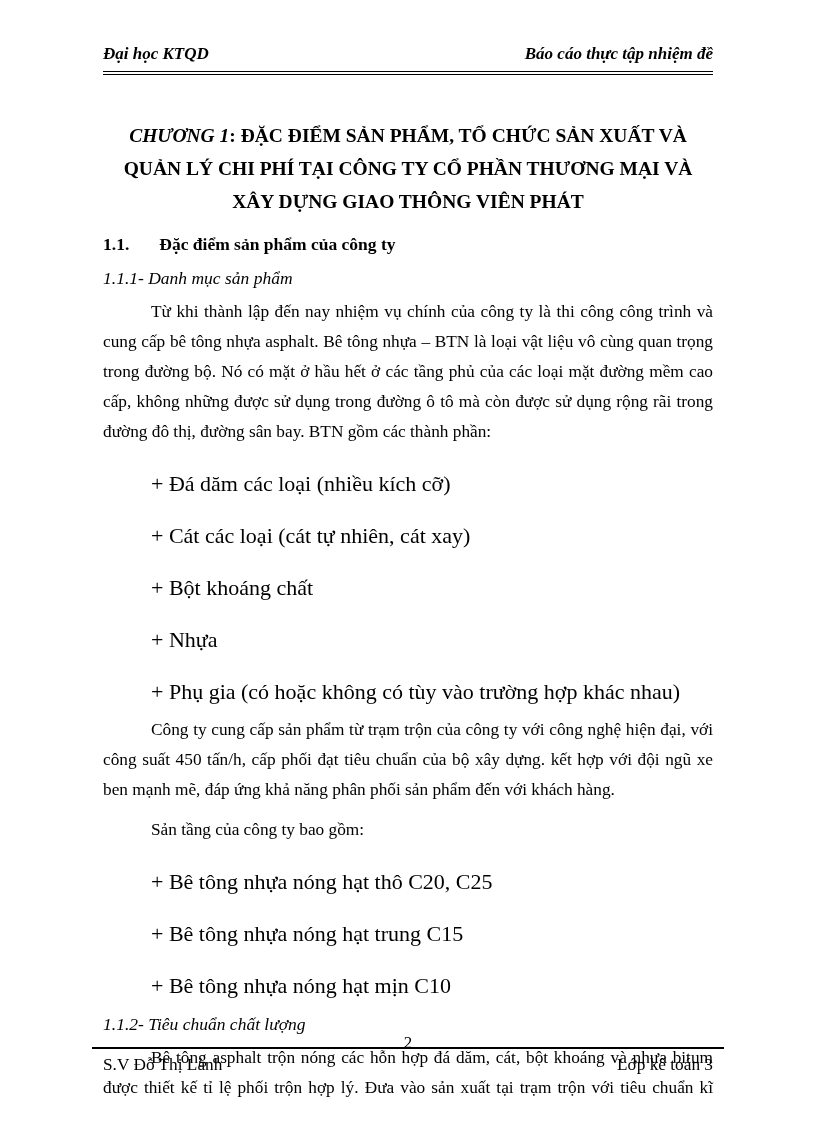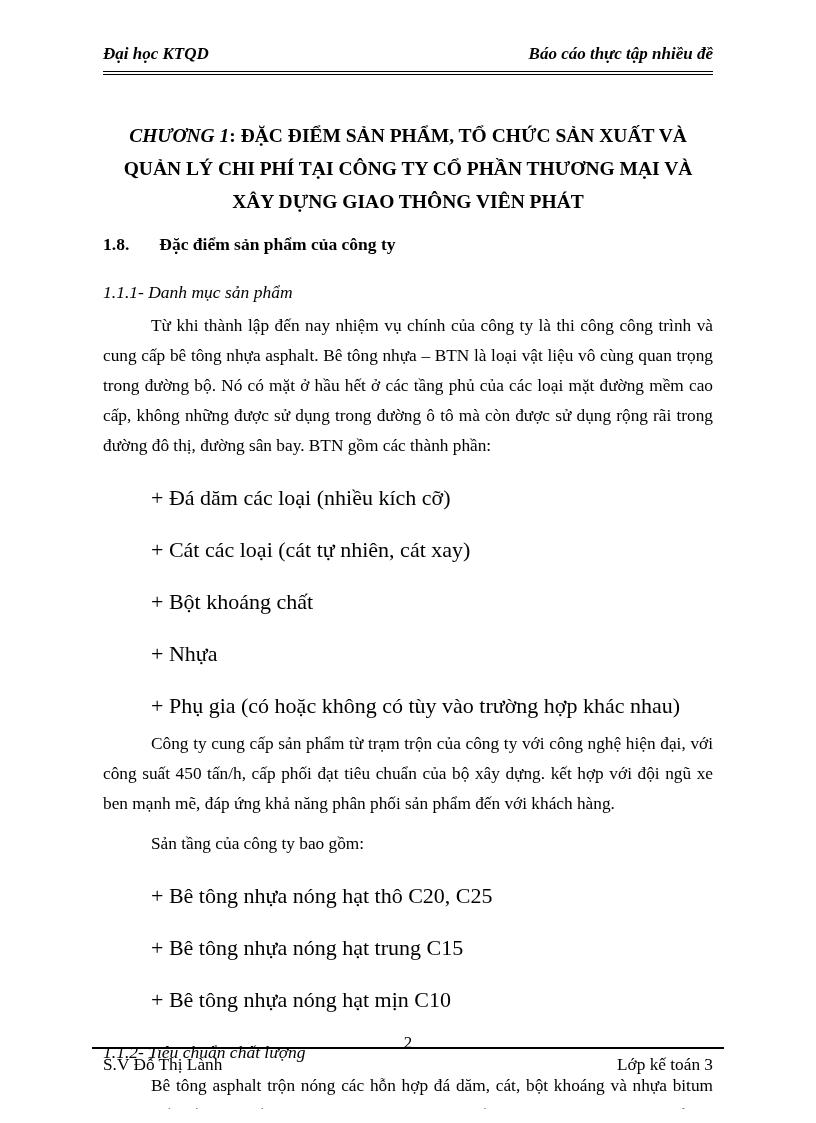--- a/index.html
+++ b/index.html
@@ -40,21 +40,21 @@
   }
   .chapter-title .chapter-label { font-style: italic; }
   
   .h-section {
     margin-top: 16px;
     font-size: 17.5px;
     font-weight: bold;
   }
   .h-section .sec-num { display: inline-block; margin-right: 30px; }
   .h-subsection {
-    margin-top: 27px;
+    margin-top: 13px;
     font-size: 17.5px;
     font-style: italic;
   }
   
   .para {
     margin-top: 8px;
     font-size: 17.3px;
     line-height: 30px;
     text-align: justify;
     text-indent: 48px;
@@ -98,29 +98,29 @@
     gap: 48px;
   }
 </style>
 </head>
 <body>
 
 <div class="page">
 
   <div class="doc-header">
     <span>Đại học  KTQD</span>
-    <span>Báo cáo thực tập nhiều đề</span>
+    <span>Báo cáo thực tập nhiệm đề</span>
   </div>
 
   <div class="chapter-title">
     <span class="chapter-label">CHƯƠNG 1</span><span>: </span><span>ĐẶC ĐIỂM SẢN PHẨM, TỔ CHỨC SẢN XUẤT VÀ QUẢN LÝ CHI PHÍ TẠI CÔNG TY CỔ PHẦN THƯƠNG MẠI VÀ XÂY DỰNG GIAO THÔNG VIÊN PHÁT</span>
   </div>
 
   <div class="h-section">
-    <span class="sec-num">1.8.</span><span>Đặc điểm sản phẩm của công ty</span>
+    <span class="sec-num">1.1.</span><span>Đặc điểm sản phẩm của công ty</span>
   </div>
 
   <div class="h-subsection">1.1.1- Danh mục sản phẩm</div>
 
   <div class="para">Từ khi thành lập đến nay nhiệm vụ chính của công ty là thi công công trình và cung cấp bê tông nhựa asphalt. Bê tông nhựa – BTN là loại vật liệu vô cùng quan trọng trong đường bộ. Nó có mặt ở hầu hết ở các tầng phủ của các loại mặt đường mềm cao cấp, không những được sử dụng trong đường ô tô mà còn được sử dụng rộng rãi trong đường đô thị, đường sân bay. BTN gồm các thành phần:</div>
 
   <div class="plus-list">
     <div class="plus-item">+ Đá dăm các loại (nhiều kích cỡ)</div>
     <div class="plus-item">+ Cát các loại (cát tự nhiên, cát xay)</div>
     <div class="plus-item">+ Bột khoáng chất</div>

